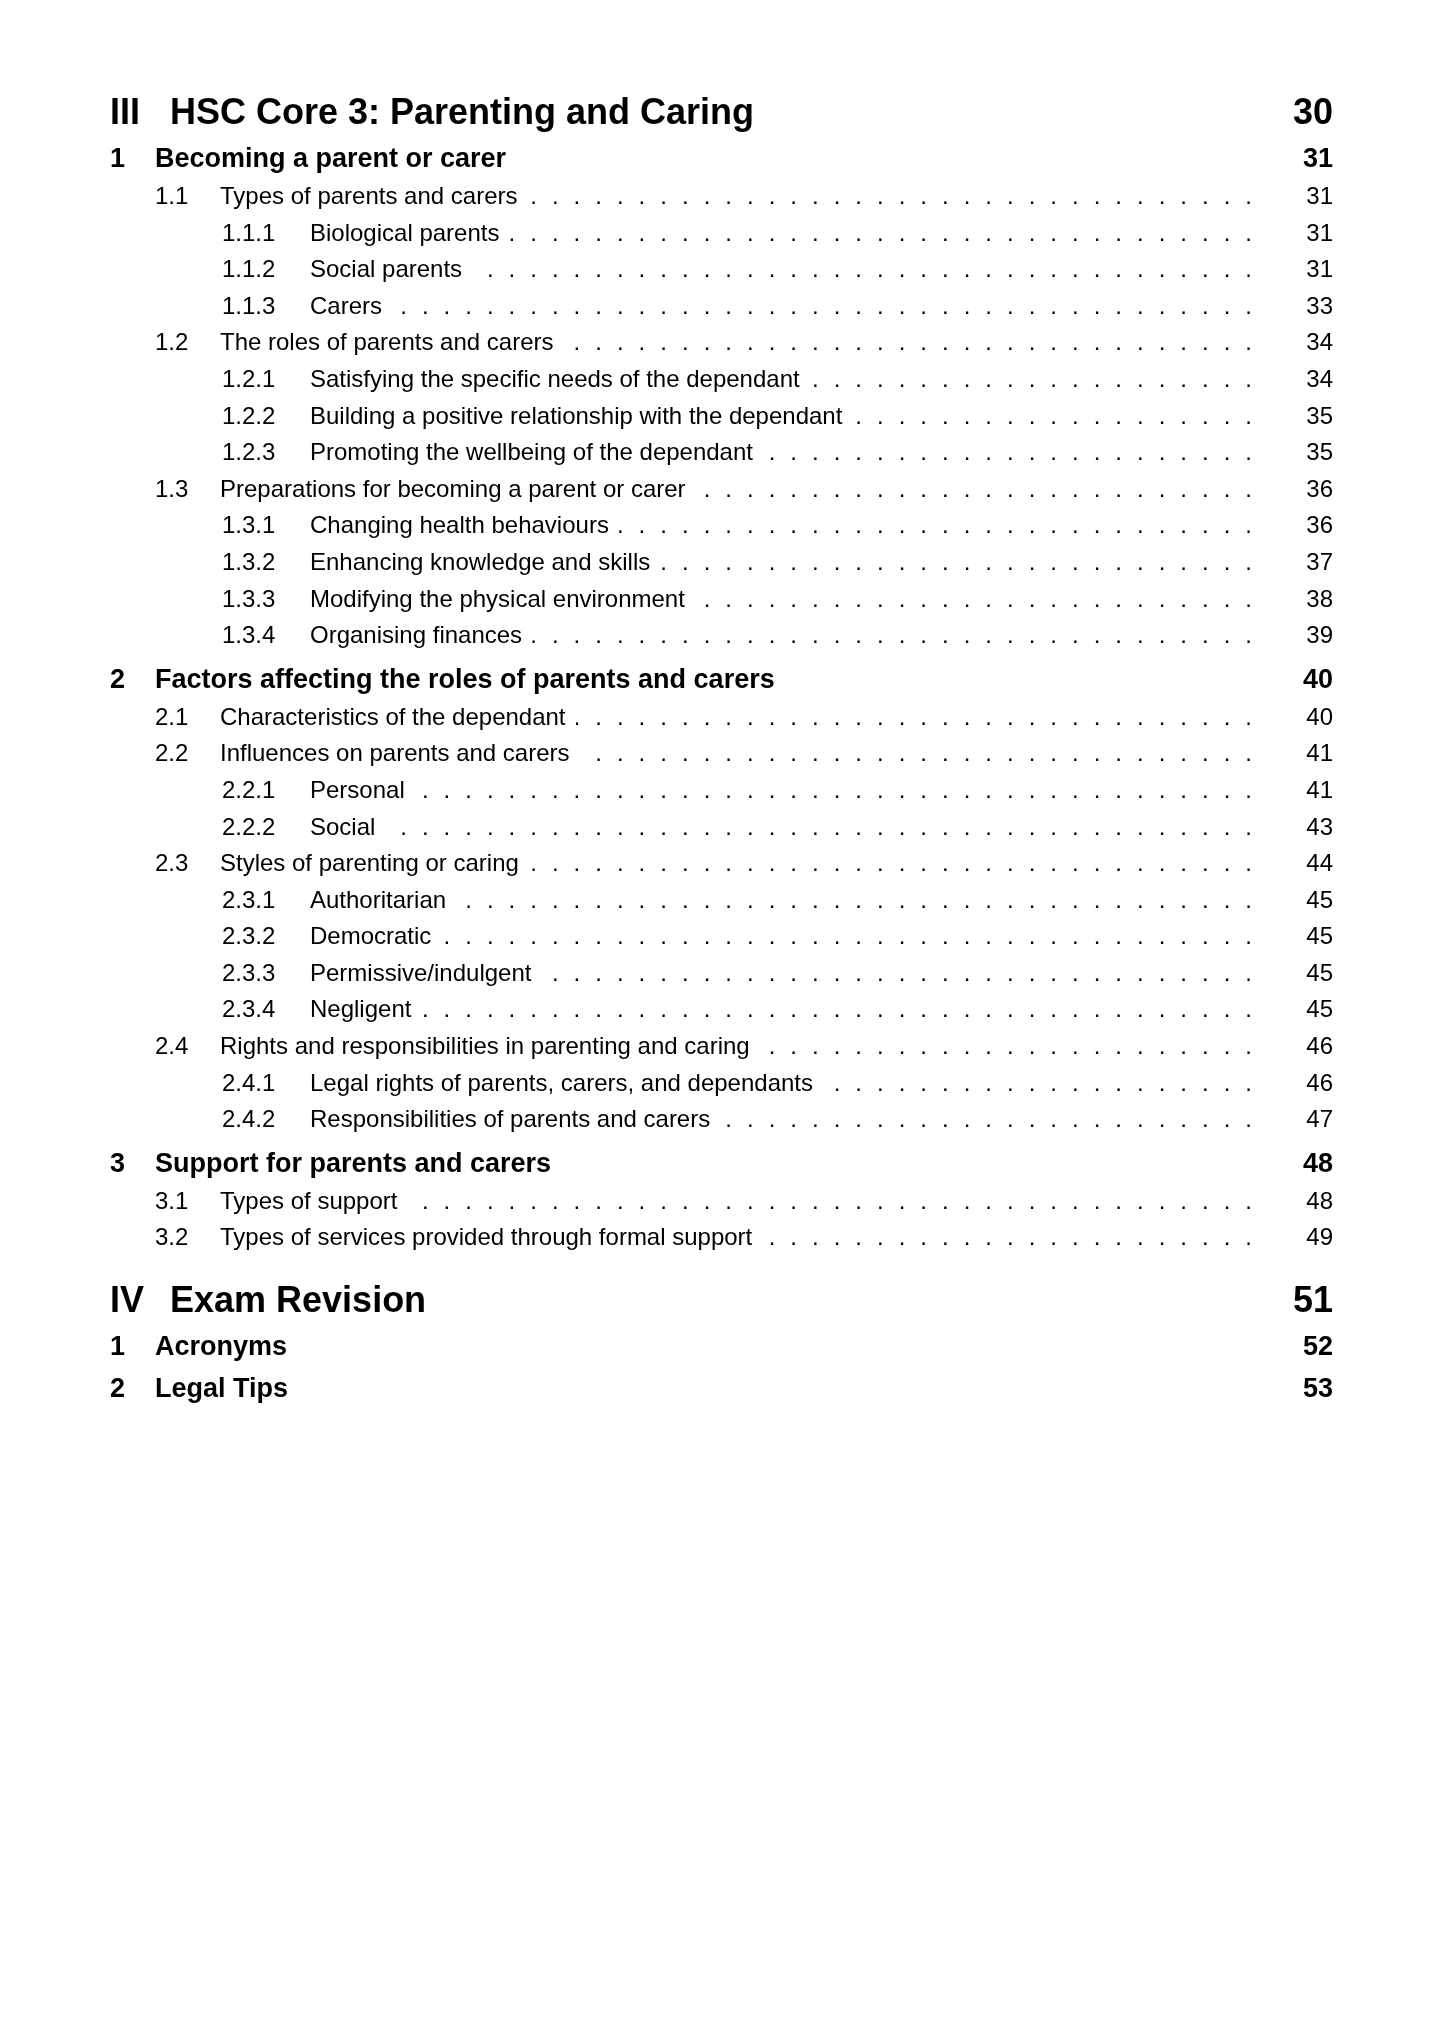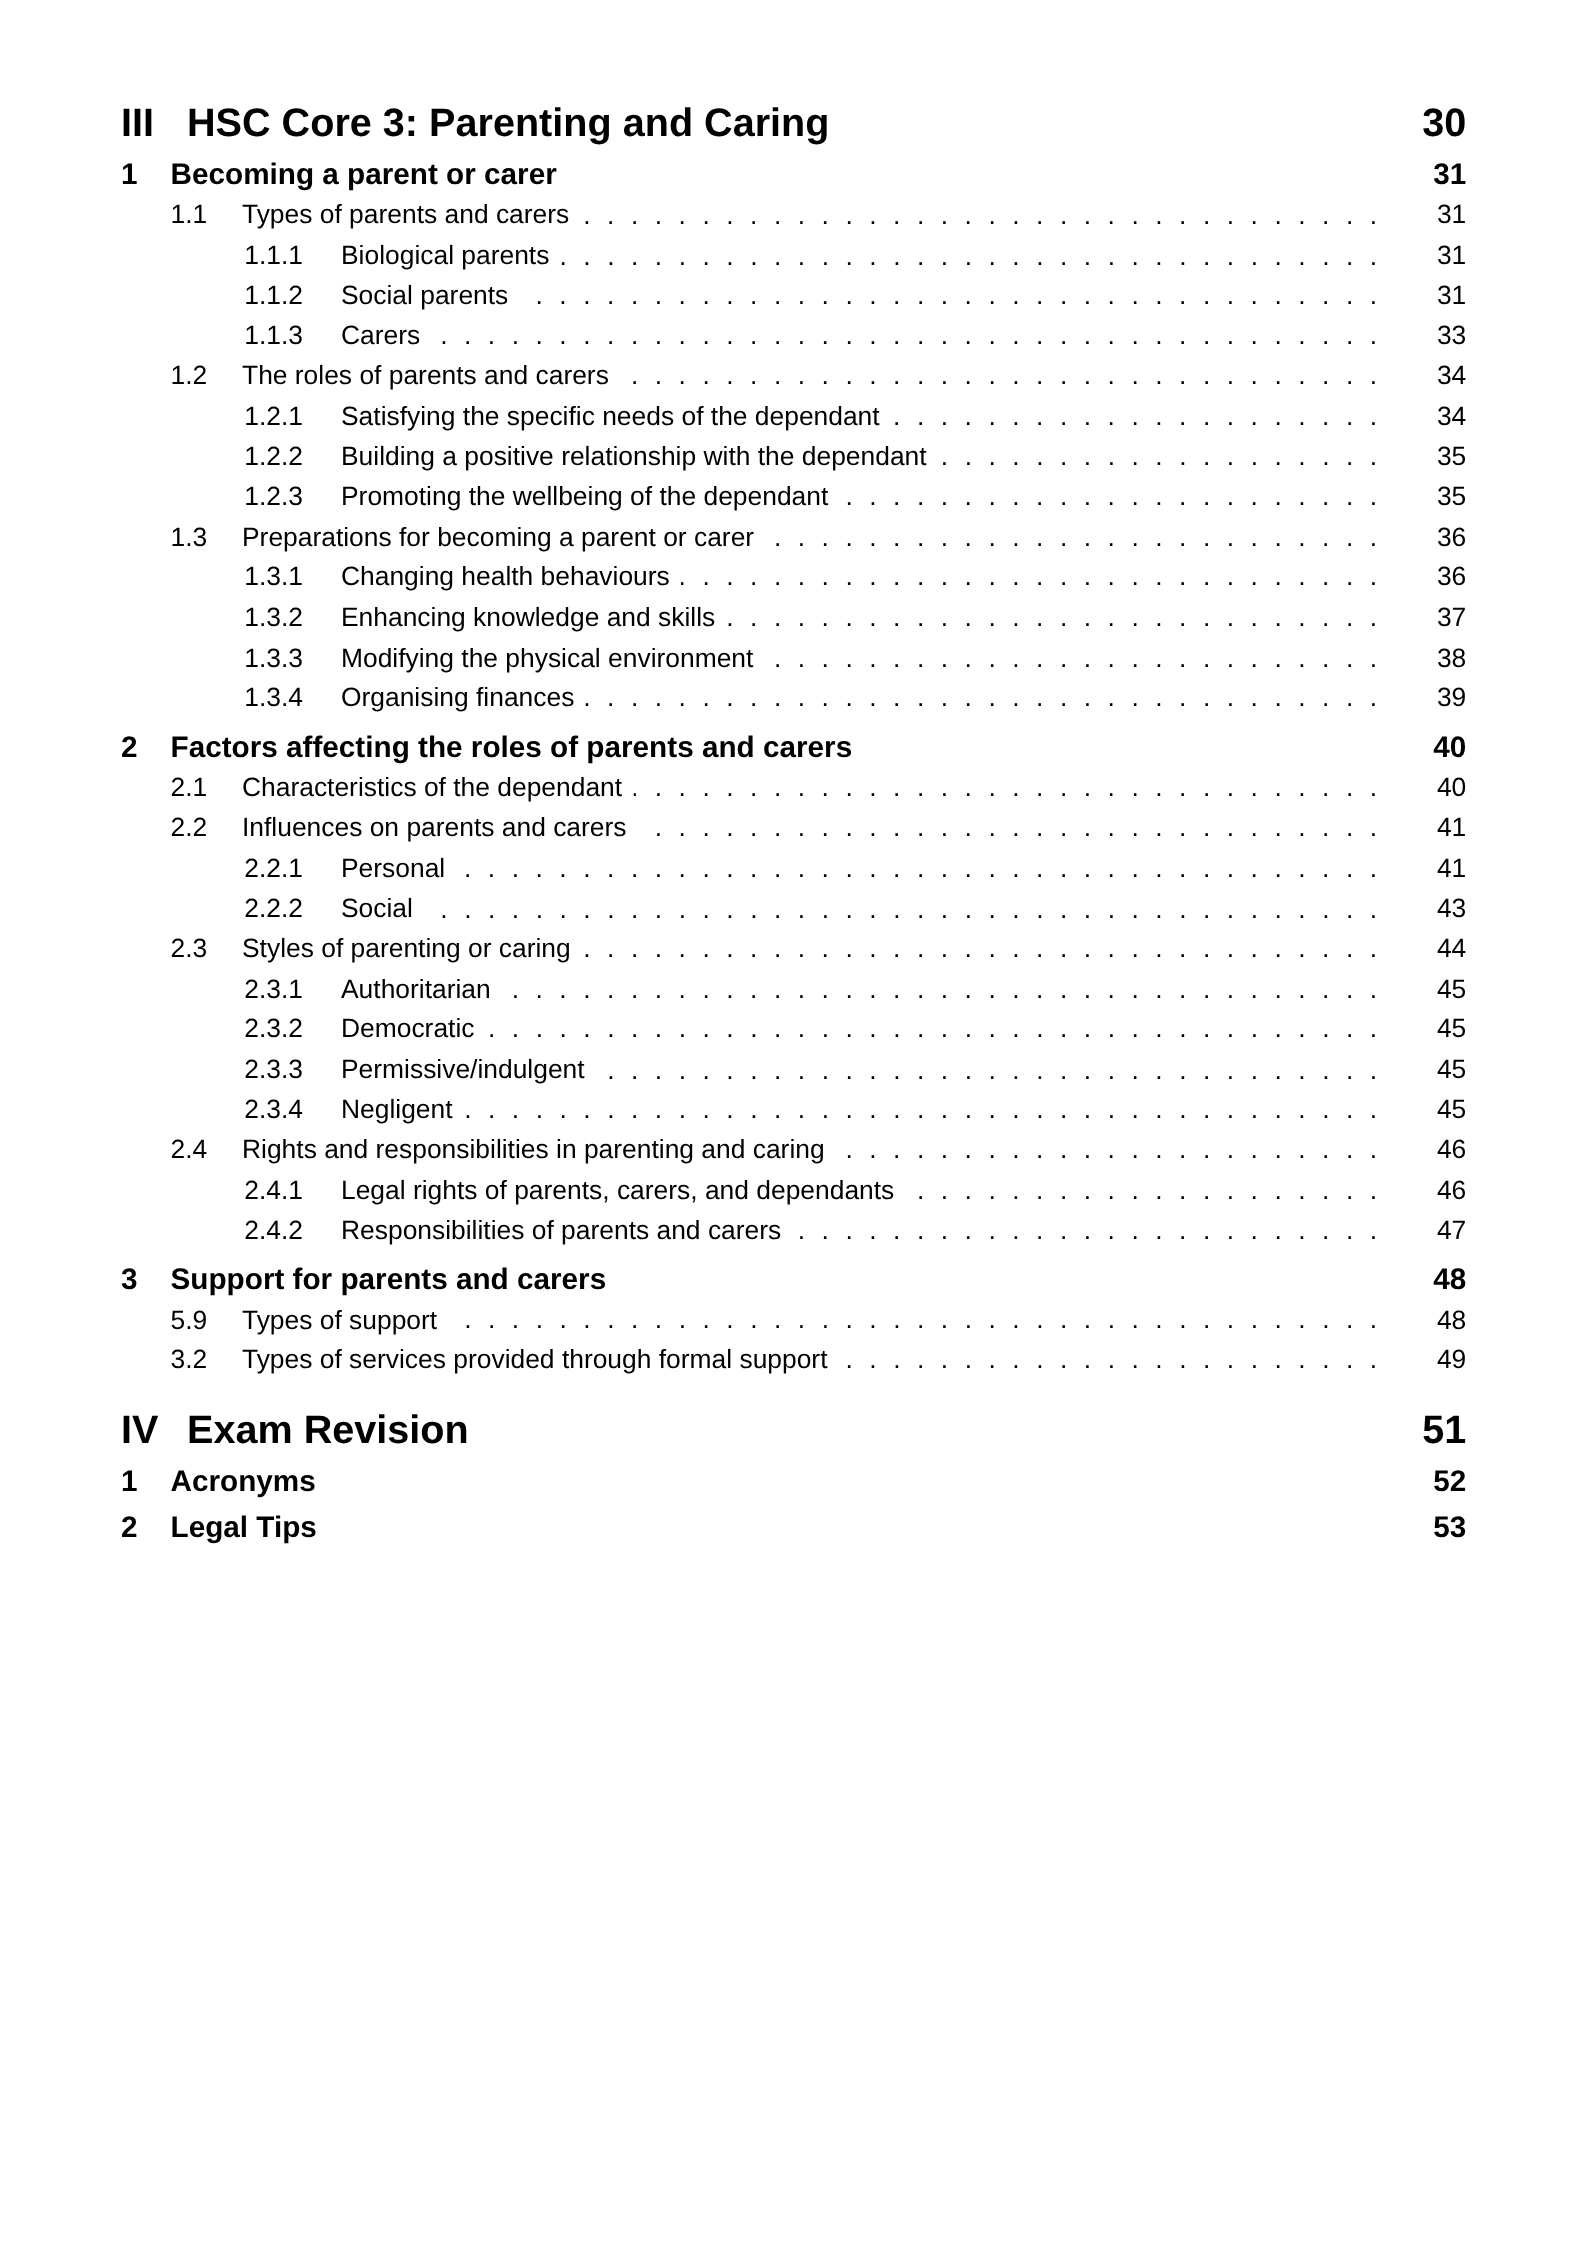--- a/index.html
+++ b/index.html
@@ -271,21 +271,21 @@
     <span class="leader"></span>
     <span class="pnum">47</span>
   </div>
       <div class="row chapter">
     <span class="num">3</span>
     <span class="title">Support for parents and carers</span>
     <span class="leader"></span>
     <span class="pnum">48</span>
   </div>
       <div class="row entry l2">
-    <span class="num">5.9</span>
+    <span class="num">3.1</span>
     <span class="title">Types of support</span>
     <span class="leader"></span>
     <span class="pnum">48</span>
   </div>
       <div class="row entry l2">
     <span class="num">3.2</span>
     <span class="title">Types of services provided through formal support</span>
     <span class="leader"></span>
     <span class="pnum">49</span>
   </div>

